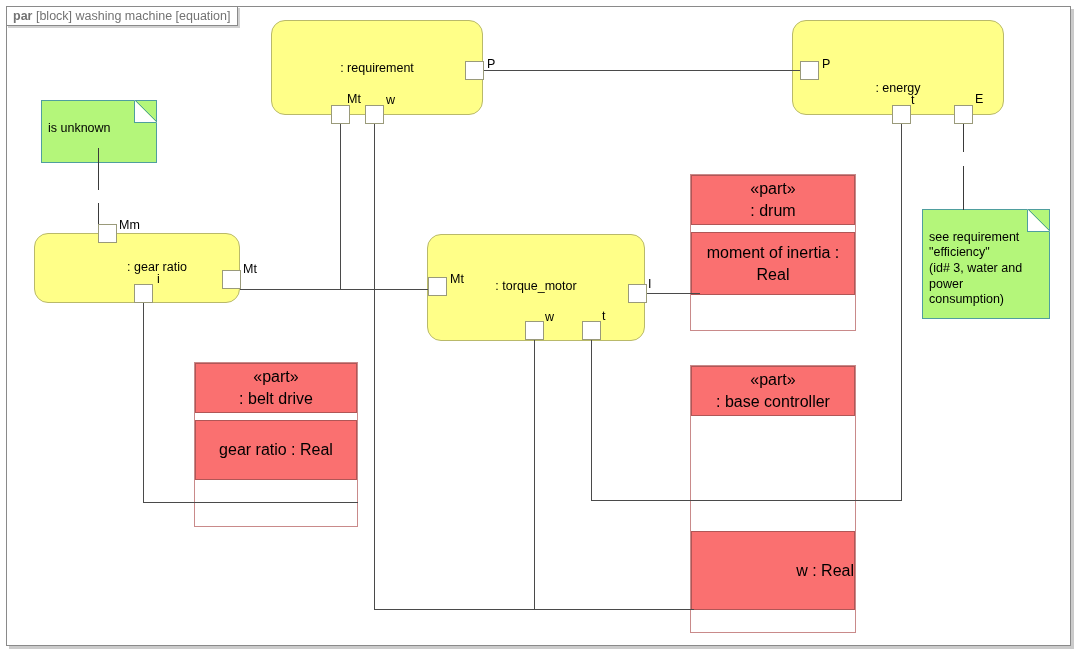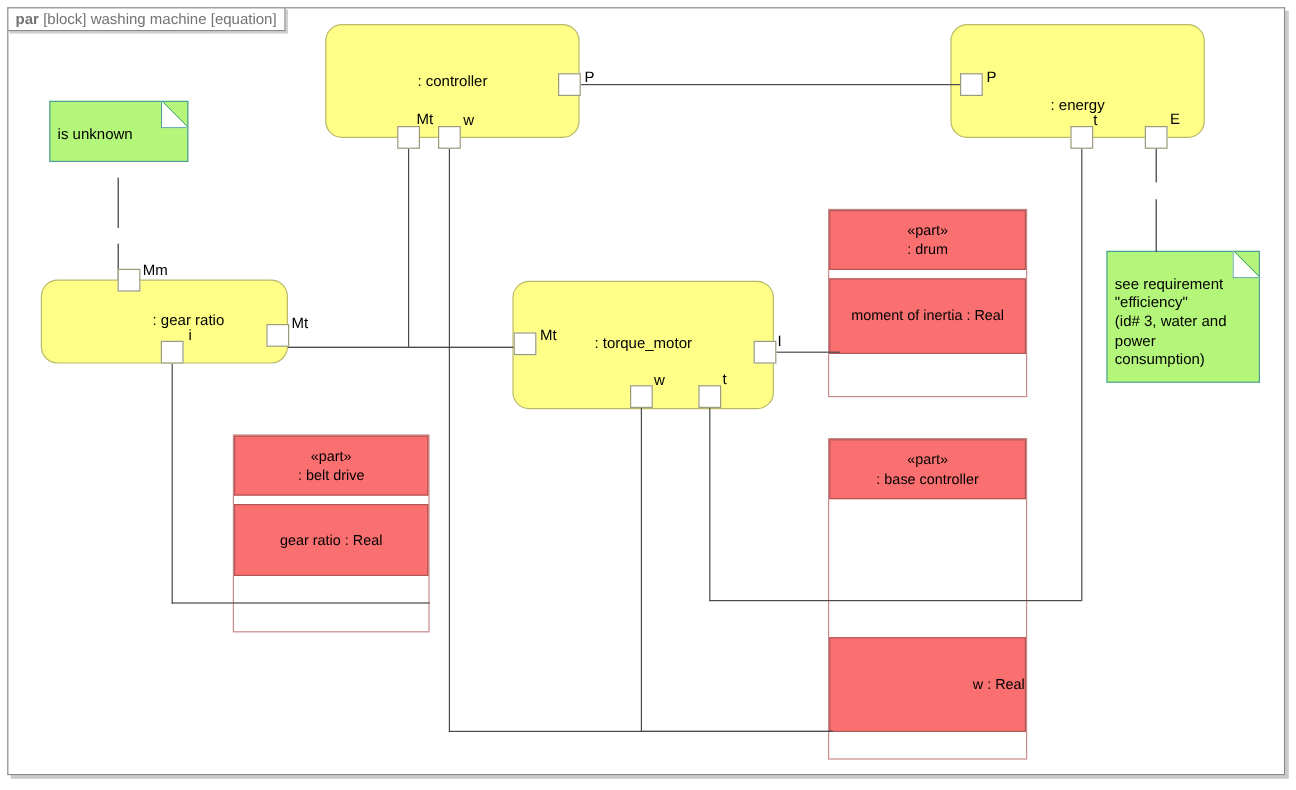--- a/index.html
+++ b/index.html
@@ -26,21 +26,21 @@
   .port{position:absolute;width:19px;height:19px;background:#ffffff;
         border:1px solid #9a9a7a;box-sizing:border-box;z-index:6;}
   .plabel{position:absolute;font-size:12.5px;color:#000;z-index:7;white-space:nowrap;}
 
   
   .pblock{position:absolute;box-sizing:border-box;background:#ffffff;
           border:1px solid #c98a8a;}
   .pcomp{position:absolute;left:0;right:0;background:#fa7070;
          border:1px solid #b05656;box-sizing:border-box;
          display:flex;align-items:center;justify-content:center;
-         text-align:center;font-size:12px;color:#000;line-height:1.35;}
+         text-align:center;font-size:16px;color:#000;line-height:1.35;}
   .pcomp.hdr{flex-direction:column;}
 
   
   .note{position:absolute;background:#b4f67a;border:1px solid #4f9e9e;
         box-sizing:border-box;font-size:12.5px;color:#000;line-height:1.25;
         padding:4px 6px;white-space:pre-line;}
   .note .fold{position:absolute;right:-1px;top:-1px;width:22px;height:22px;
         background:#ffffff;border-left:1px solid #4f9e9e;
         border-bottom:1px solid #4f9e9e;
         clip-path:polygon(0 0,100% 100%,0 100%);}
@@ -118,21 +118,21 @@
     <div class="pcomp hdr" style="top:0;height:50px;">
       <span>«part»</span>
       <span>: belt drive</span>
     </div>
     <div class="pcomp" style="top:57px;height:60px;">
       <span>gear ratio : Real</span>
     </div>
   </div>
 
   <div class="cblock" style="left:271px;top:20px;width:212px;height:95px;">
-    <div class="cname" style="top:40px;">: controller</div>
+    <div class="cname" style="top:40px;">: requirement</div>
   </div>
   <div class="port" style="left:465px;top:61px;"></div>
   <div class="plabel" style="left:487px;top:57px;">P</div>
   <div class="port" style="left:331px;top:105px;"></div>
   <div class="plabel" style="left:347px;top:92px;">Mt</div>
   <div class="port" style="left:365px;top:105px;"></div>
   <div class="plabel" style="left:386px;top:93px;">w</div>
 
   <div class="cblock" style="left:792px;top:20px;width:212px;height:95px;">
     <div class="cname" style="top:60px;">: energy</div>
@@ -159,21 +159,21 @@
   </div>
   <div class="port" style="left:428px;top:277px;"></div>
   <div class="plabel" style="left:450px;top:272px;">Mt</div>
   <div class="port" style="left:628px;top:284px;"></div>
   <div class="plabel" style="left:648px;top:277px;">I</div>
   <div class="port" style="left:525px;top:321px;"></div>
   <div class="plabel" style="left:545px;top:310px;">w</div>
   <div class="port" style="left:582px;top:321px;"></div>
   <div class="plabel" style="left:602px;top:309px;">t</div>
 
-  <div class="note" style="left:41px;top:84px;width:116px;height:51px;">
+  <div class="note" style="left:41px;top:100px;width:116px;height:63px;">
     <span>is unknown</span>
     <span class="fold"></span>
     <span class="fold2"></span>
   </div>
 
   <div class="note" style="left:922px;top:209px;width:128px;height:110px;">
     <span>see requirement
 "efficiency"
 (id# 3, water and
 power

